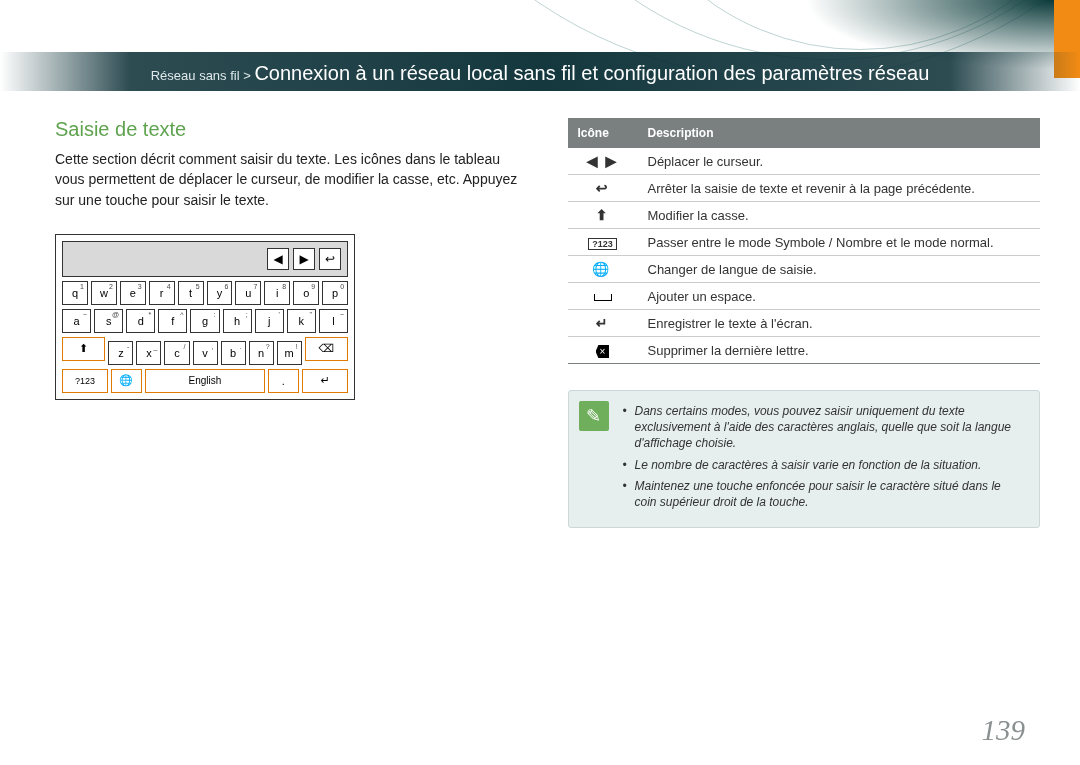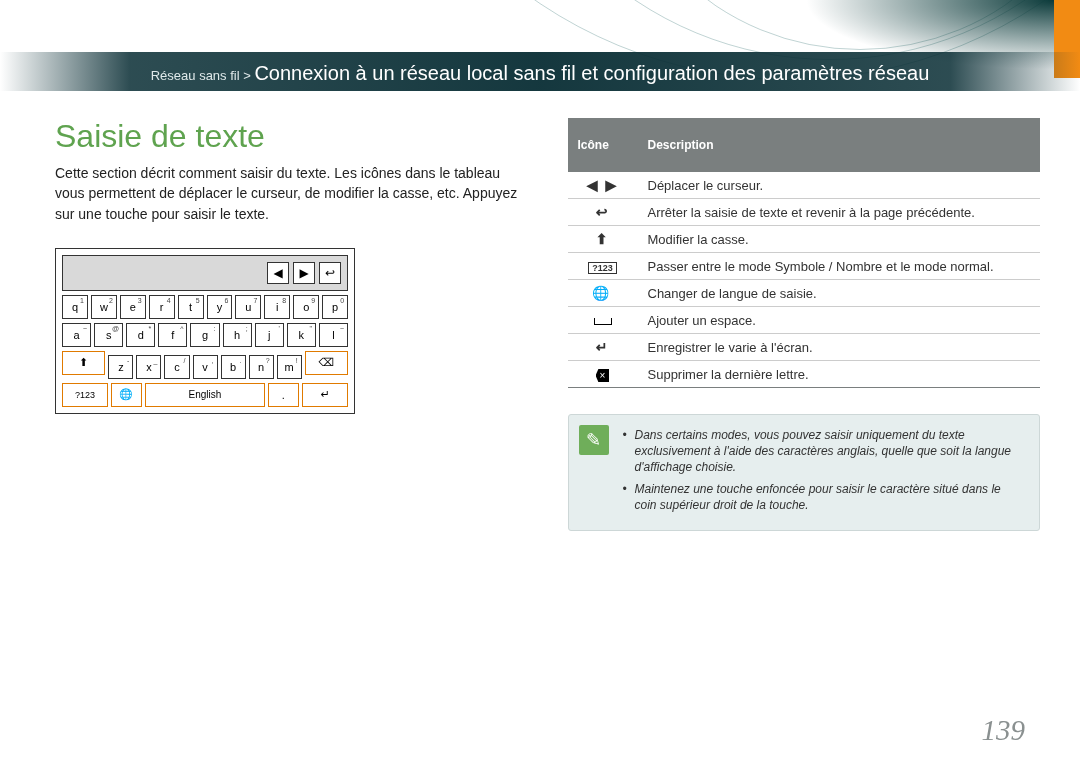--- a/index.html
+++ b/index.html
@@ -37,21 +37,21 @@
     position: absolute;
     top: 118px; left: 55px; right: 40px; bottom: 40px;
     display: flex;
     gap: 40px;
   }
   .col { flex: 1; }
 
   h2.section {
     color: #5fa34f;
     font-weight: 400;
-    font-size: 32px;
+    font-size: 20px;
     margin-bottom: 8px;
   }
   .intro { font-size: 14px; color: #222; line-height: 1.45; }
 
   
   .kbd-wrap {
     margin-top: 24px;
     width: 300px;
     border: 1.5px solid #333;
     padding: 6px;
@@ -82,21 +82,21 @@
   }
   .key .sup { position:absolute; top:1px; right:3px; font-size:7px; color:#444; }
   .key-wide { flex: 1.5; }
   .key-xl { flex: 4; font-size: 10px; }
   .key-orange { border: 1.5px solid #e07a00; }
 
   
   table { width: 100%; border-collapse: collapse; font-size: 13px; }
   thead th {
     background: #7a7f7f; color: #fff; font-weight: 600;
-    text-align: left; padding: 20px 10px; font-size: 12px;
+    text-align: left; padding: 8px 10px; font-size: 12px;
   }
   thead th:first-child { width: 70px; }
   tbody td { padding: 5px 10px; border-bottom: 1px solid #ccc; color:#333; }
   tbody tr:last-child td { border-bottom: 1.5px solid #7a7f7f; }
   .ico-cell { text-align: center; font-size: 14px; }
   .ico-pair { letter-spacing: 2px; }
   .ico-box { font-size:9px; font-weight:bold; border:1px solid #333; padding:0 3px; }
 
   
   .note {
@@ -223,32 +223,33 @@
           <tr>
             <td class="ico-cell"><span class="ico-pair" style="font-weight:bold">🌐</span></td>
             <td>Changer de langue de saisie.</td>
           </tr>
           <tr>
             <td class="ico-cell"><span style="display:inline-block;border:1.5px solid #000;border-top:none;width:18px;height:7px;"></span></td>
             <td>Ajouter un espace.</td>
           </tr>
           <tr>
             <td class="ico-cell"><span class="ico-pair" style="font-weight:bold">↵</span></td>
-            <td>Enregistrer le varie à l'écran.</td>
+            <td>Enregistrer le texte à l'écran.</td>
           </tr>
           <tr>
             <td class="ico-cell"><span style="display:inline-block;background:#000;color:#fff;font-size:10px;padding:1px 4px;border-radius:2px 0 0 2px;clip-path:polygon(20% 0,100% 0,100% 100%,20% 100%,0 50%);">×</span></td>
             <td>Supprimer la dernière lettre.</td>
           </tr>
         </tbody>
     </table>
 
     <div class="note">
       <div class="pen">✎</div>
       <ul id="note-list">
           <li>Dans certains modes, vous pouvez saisir uniquement du texte exclusivement à l'aide des caractères anglais, quelle que soit la langue d'affichage choisie.</li>
+          <li>Le nombre de caractères à saisir varie en fonction de la situation.</li>
           <li>Maintenez une touche enfoncée pour saisir le caractère situé dans le coin supérieur droit de la touche.</li>
         </ul>
     </div>
   </div>
 </div>
 
 <div class="page-num">139</div>
 
 </body></html>

